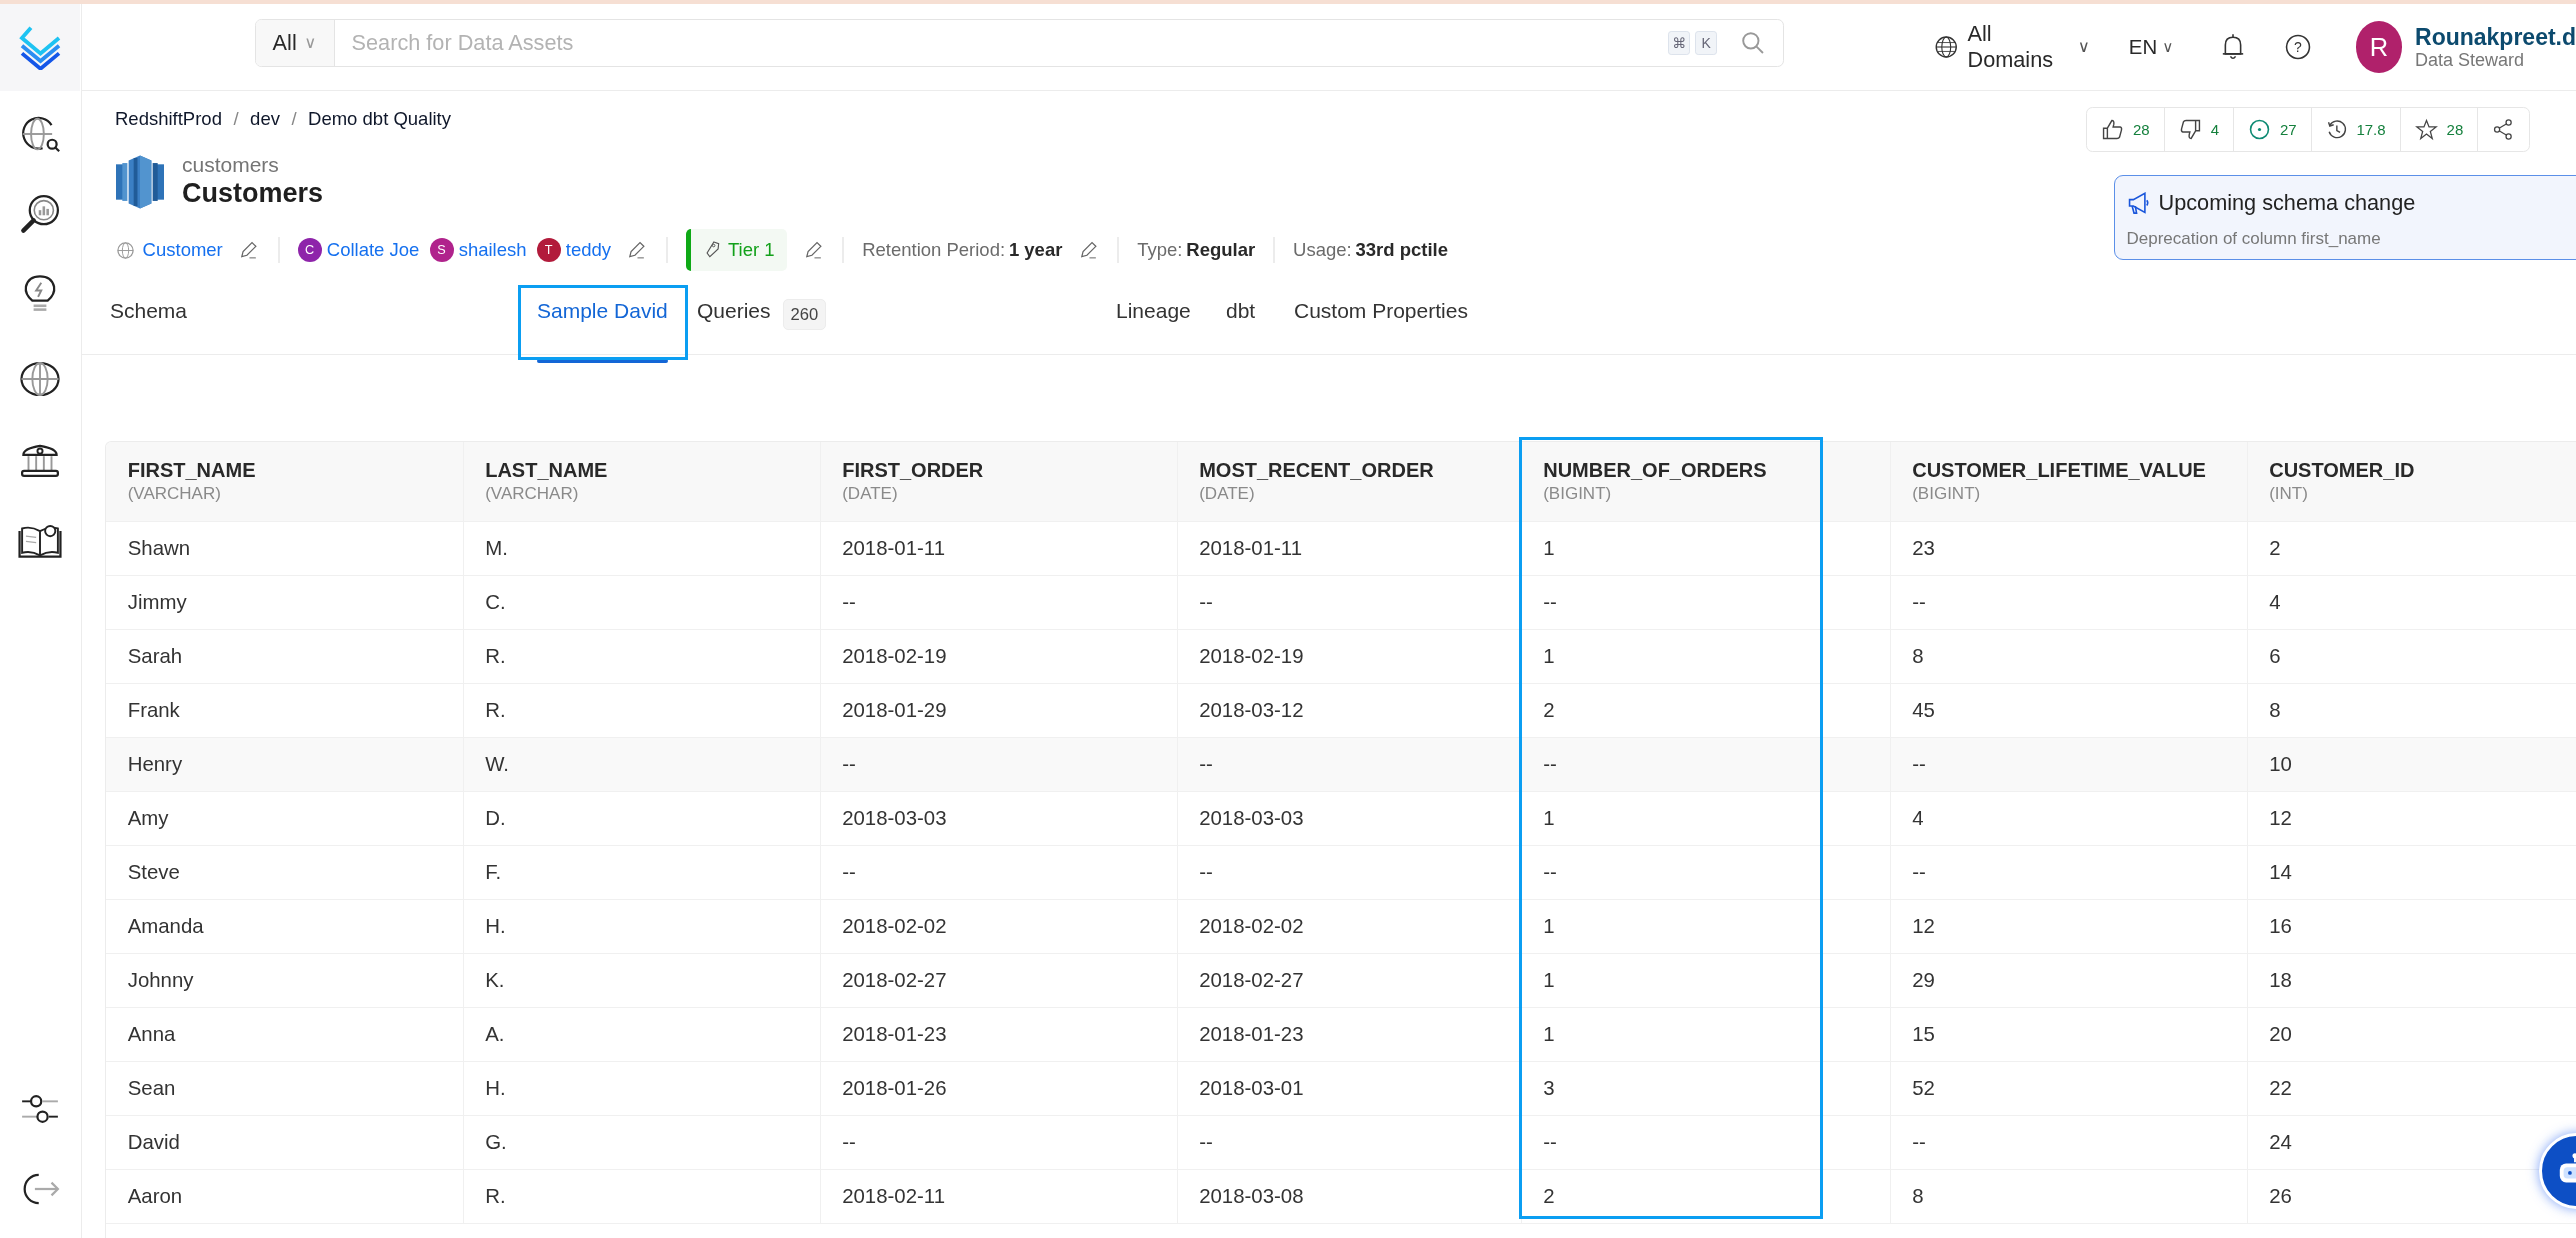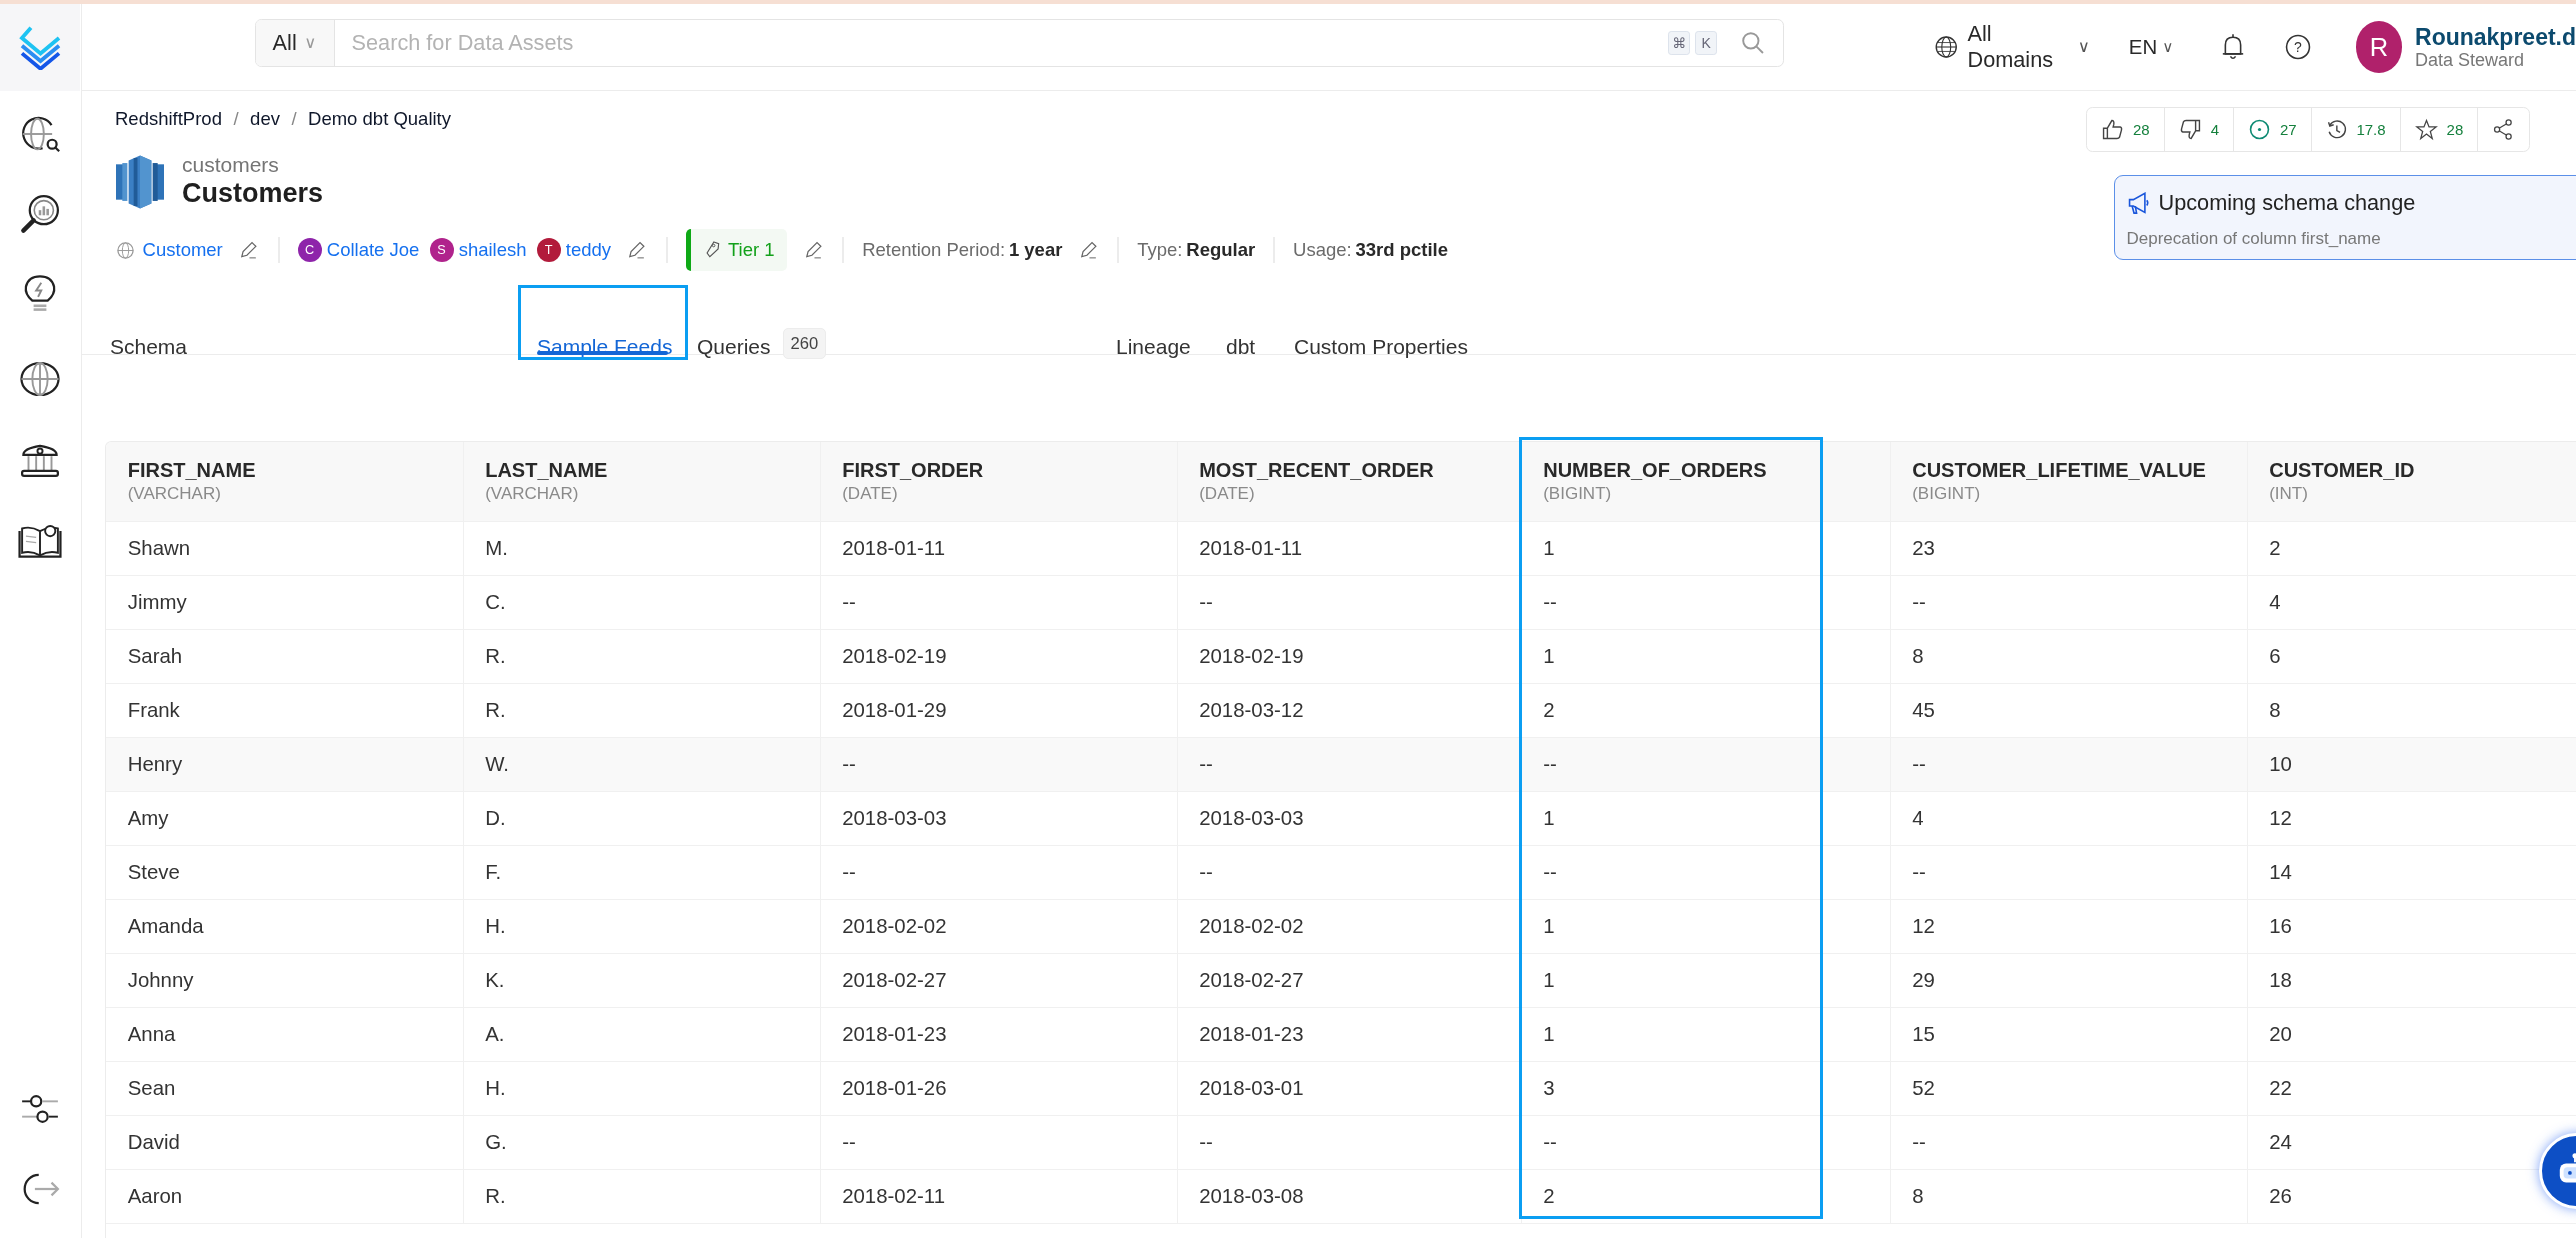--- a/index.html
+++ b/index.html
@@ -54,21 +54,21 @@
   .stats-bar { position: absolute; left: 2086px; top: 107px; height: 45px; display: flex; border: 1.9px solid #e6e6e6; border-radius: 6.4px; background: #fff; }
   .stat { height: 100%; display: flex; align-items: center; gap: 9px; padding: 0 14px; border-right: 1.9px solid #e6e6e6; font-size: 15px; color: #15803d; cursor: pointer; }
   .stat:last-child { border-right: none; }
 
   .announce { position: absolute; left: 2114px; top: 175px; width: 484px; height: 85px; background: #f2f5fd; border: 1.9px solid #5b8fe8; border-radius: 9px; padding: 14px 11.5px; cursor: pointer; }
   .announce-title { display: flex; align-items: center; gap: 9px; font-size: 21.7px; color: #222; font-weight: 500; }
   .announce-desc { margin-top: 12.7px; font-size: 17px; color: #777; }
 
   
   .tabs { position: absolute; left: 82px; top: 287px; width: 2494px; height: 68px; border-bottom: 1.9px solid #ececec; }
-  .tab { position: absolute; top: 4px; height: 68px; display: flex; align-items: flex-end; font-size: 21px; color: #333; cursor: pointer; gap: 12.7px; }
+  .tab { position: absolute; top: 12px; height: 68px; display: flex; align-items: flex-start; font-size: 21px; color: #333; cursor: pointer; gap: 12.7px; }
   .tab .count { min-width: 39px; height: 31px; padding: 0 6.4px; border-radius: 5.1px; background: #f4f4f4; border: 1.3px solid #ececec; font-size: 16.6px; color: #444; display: flex; align-items: center; justify-content: center; }
   .tab.active { color: #1366d6; }
   .tab.active::after { content: ""; position: absolute; left: 18px; right: 18px; bottom: 3.8px; height: 3.8px; background: #1366d6; border-radius: 1.9px; }
   .focus-box { position: absolute; border: 3.2px solid #0b9ef2; pointer-events: none; }
 
   
   .table-wrap { position: absolute; left: 105px; top: 441px; width: 2471px; height: 798px; overflow: hidden; border-top: 1.9px solid #ececec; border-left: 1.9px solid #ececec; border-radius: 6.4px 0 0 0; }
   table { border-collapse: collapse; table-layout: fixed; width: 2484px; }
   th, td { text-align: left; vertical-align: middle; border-right: 1.3px solid #f0f0f0; border-bottom: 1.9px solid #f0f0f0; padding: 0 21.7px; white-space: nowrap; overflow: hidden; }
   th { height: 79px; background: #f8f8f8; font-weight: 600; font-size: 20px; color: #292929; }
@@ -370,21 +370,21 @@
     <span>Upcoming schema change</span>
   </div>
   <div class="announce-desc">Deprecation of column first_name</div>
 </div>
 
 <div class="tabs">
   <div class="tab" style="left:28px">
     <span>Schema</span>
   </div>
   <div class="tab active" style="left:437px; width:167px; padding-left:18px">
-    <span>Sample Feeds</span>
+    <span>Sample David</span>
   </div>
   <div class="tab" style="left:615px">
     <span>Queries</span>
     <span class="count">260</span>
   </div>
   <div class="tab" style="left:1034px">
     <span>Lineage</span>
   </div>
   <div class="tab" style="left:1144px">
     <span>dbt</span>

